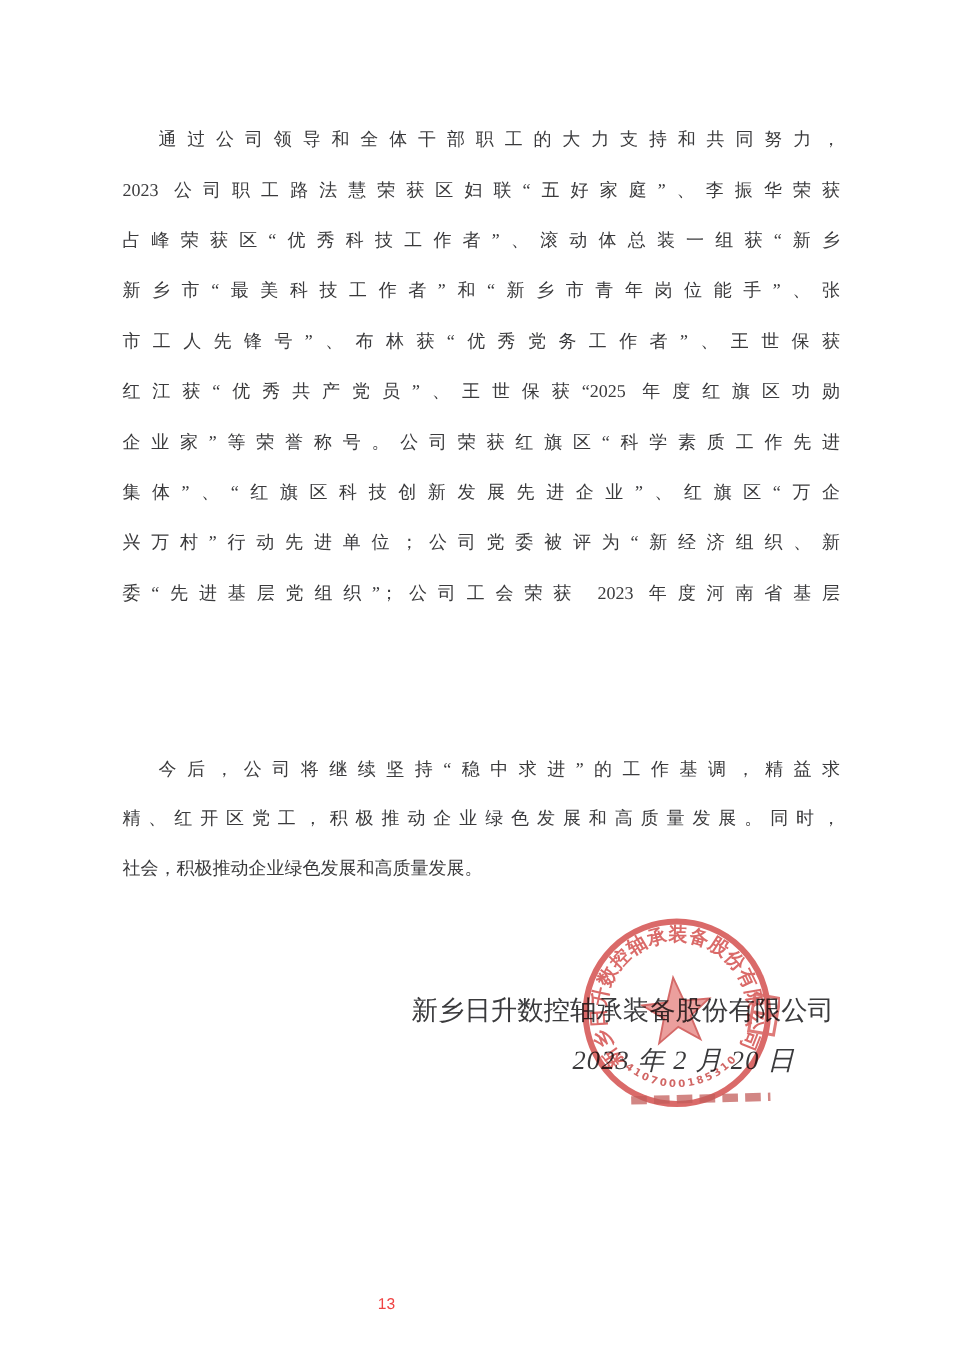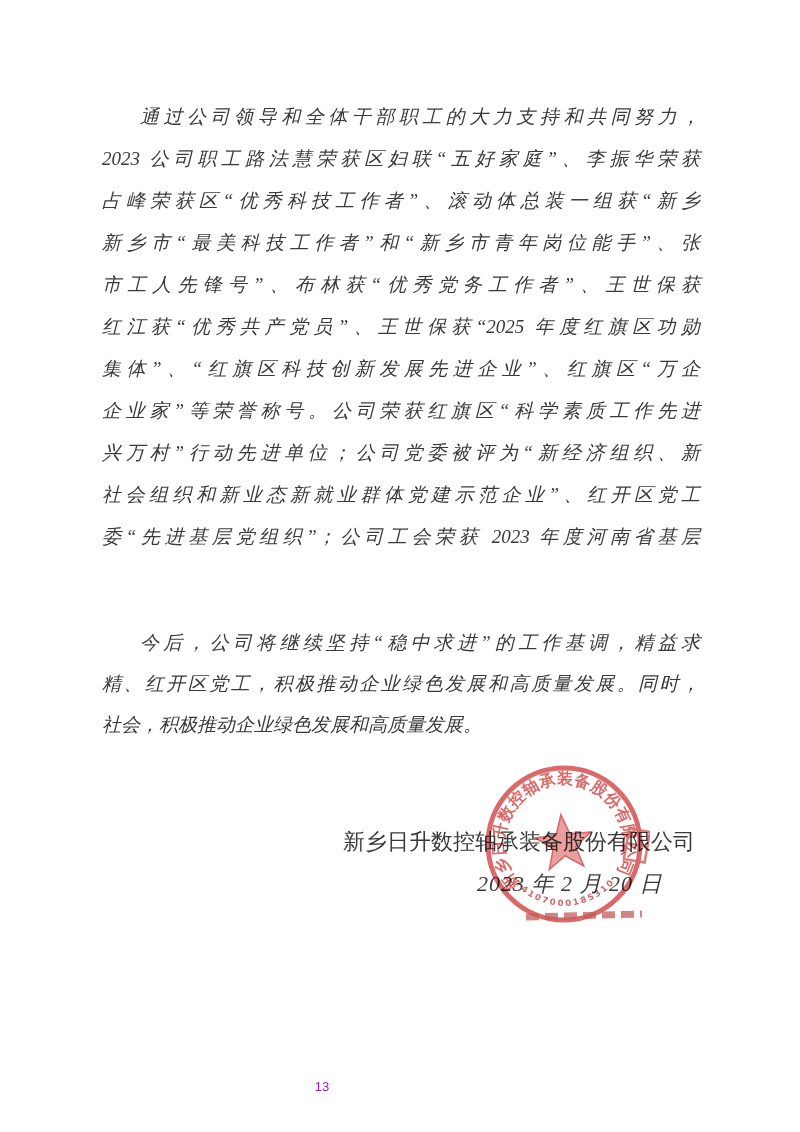--- a/index.html
+++ b/index.html
@@ -11,23 +11,22 @@
     overflow:hidden;
   }
   .sheet{
     position:absolute;left:0;top:0;
     width:800px;height:1132px;
     background:#ffffff;
   }
   .para{
     position:absolute;left:102px;width:598px;
     color:#3a3a3c;
-    font-size:19px;
+    font-size:15px;
     text-align:justify;
-    font-style:italic;
   }
   .p1{top:96px;line-height:42px;}
   .p2{top:622px;line-height:41px;}
   .line{
     width:100%;
     text-align:justify;
     text-align-last:justify;
     white-space:nowrap;
   }
   .line.indent{text-indent:2em;}
@@ -54,41 +53,40 @@
     font-size:16px;letter-spacing:0.5px;
     fill:#d4504e;font-weight:bold;
   }
   .seal .serial{
     font-family:"DejaVu Sans","Liberation Sans",sans-serif;
     font-size:8.5px;letter-spacing:2.2px;
     fill:#c94b49;font-weight:bold;
   }
   .pageno{
     position:absolute;left:0;top:1079px;width:644px;
-    text-align:center;color:#a21caf;
+    text-align:center;color:#ef4444;
     font-size:13px;
     font-family:"Liberation Sans","DejaVu Sans",sans-serif;
   }
 </style>
 </head>
 <body>
 
 <div class="sheet">
 
   <div class="para p1">
     <div class="line indent">通过公司领导和全体干部职工的大力支持和共同努力，</div>
     <div class="line">2023 公司职工路法慧荣获区妇联“五好家庭”、李振华荣获</div>
     <div class="line">占峰荣获区“优秀科技工作者”、滚动体总装一组获“新乡</div>
     <div class="line">新乡市“最美科技工作者”和“新乡市青年岗位能手”、张</div>
     <div class="line">市工人先锋号”、布林获“优秀党务工作者”、王世保获</div>
     <div class="line">红江获“优秀共产党员”、王世保获“2025 年度红旗区功勋</div>
+    <div class="line">企业家”等荣誉称号。公司荣获红旗区“科学素质工作先进</div>
     <div class="line">集体”、“红旗区科技创新发展先进企业”、红旗区“万企</div>
-    <div class="line">企业家”等荣誉称号。公司荣获红旗区“科学素质工作先进</div>
     <div class="line">兴万村”行动先进单位；公司党委被评为“新经济组织、新</div>
-    <div class="line">社会组织和新业态新就业群体党建示范企业”、红开区党工</div>
     <div class="line">委“先进基层党组织”；公司工会荣获 2023 年度河南省基层</div>
   </div>
 
   <div class="para p2">
     <div class="line indent">今后，公司将继续坚持“稳中求进”的工作基调，精益求</div>
     <div class="line">精、红开区党工，积极推动企业绿色发展和高质量发展。同时，</div>
     <div class="line flush">社会，积极推动企业绿色发展和高质量发展。</div>
   </div>
 
   <div class="signature">新乡日升数控轴承装备股份有限公司</div>

